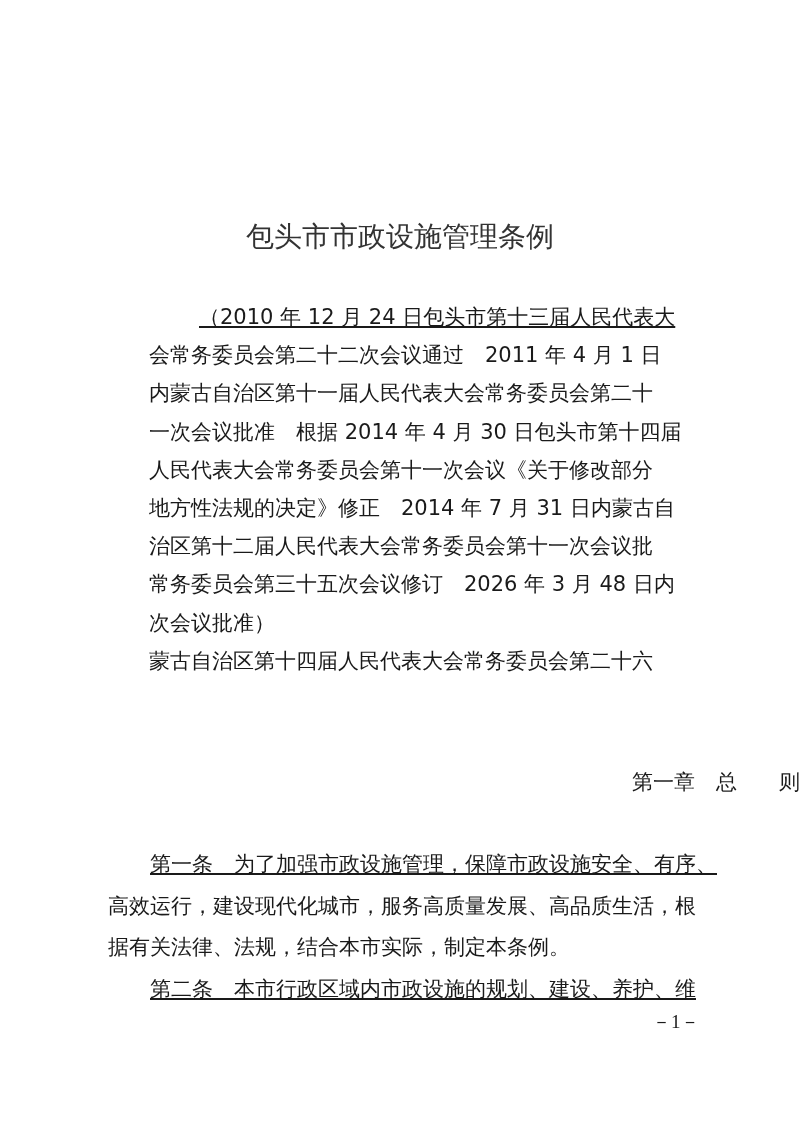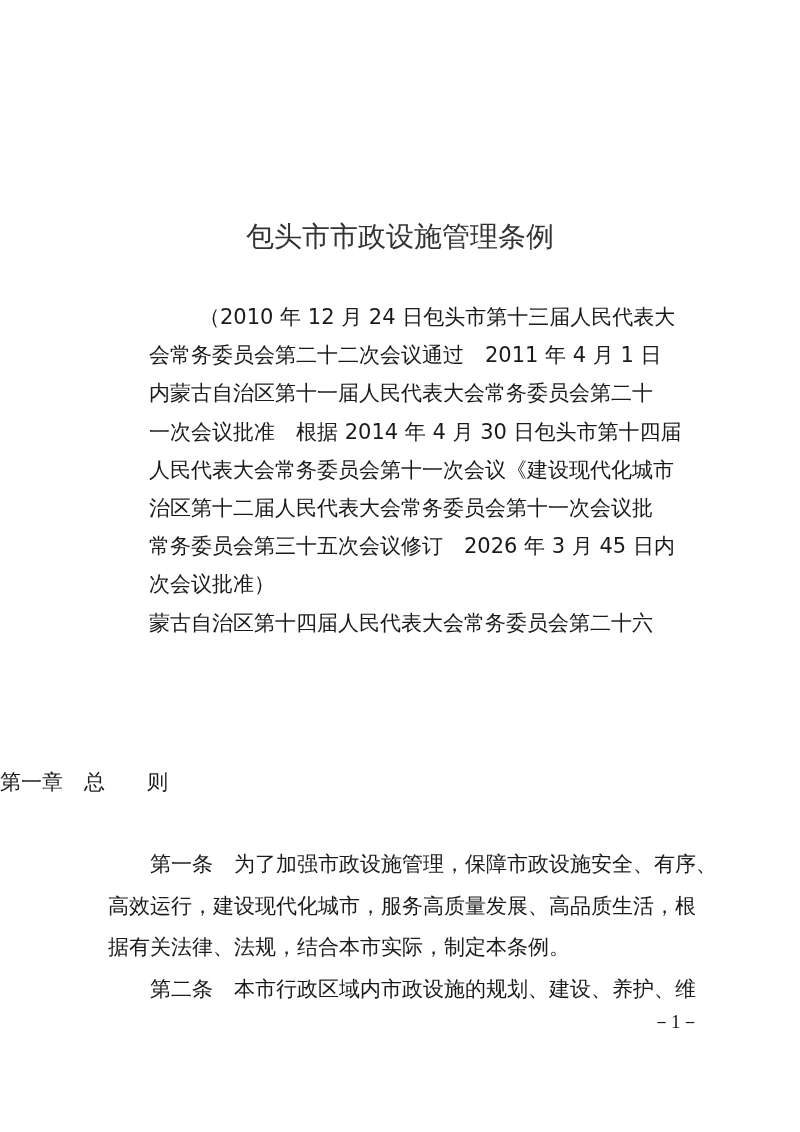--- a/index.html
+++ b/index.html
@@ -3,42 +3,43 @@
   <meta charset="utf-8">
   <style>
     html, body { margin: 0; padding: 0; background: #ffffff; }
     body { width: 800px; height: 1132px; position: relative; overflow: hidden; color: #1a1a1a; }
     .page { position: absolute; left: 0; top: 0; width: 800px; height: 1132px; background: #fff; }
     .title { position: absolute; left: 0; width: 800px; top: 218px; text-align: center;
       font-family: "DejaVu Sans", sans-serif; font-size: 28px; color: #333; letter-spacing: 0px; }
     .preamble { position: absolute; left: 149px; width: 515px; top: 298px;
       font-family: "DejaVu Sans", "Liberation Serif", sans-serif; font-size: 21px; line-height: 38.2px; color: #1a1a1a; }
     .preamble .line { white-space: nowrap; height: 38.2px; }
-    .chapter { position: absolute; left: 0; width: 800px; top: 768px; text-align: left;
+    .chapter { position: absolute; left: 0; width: 800px; top: 768px; text-align: right;
       font-family: "DejaVu Sans", sans-serif; font-size: 21px; color: #1a1a1a; white-space: pre; }
     .body-text { position: absolute; left: 108px; width: 620px; top: 844px;
       font-family: "DejaVu Sans", sans-serif; font-size: 21px; line-height: 41.5px; color: #1a1a1a; }
     .body-text .line { white-space: nowrap; height: 41.5px; }
-    .indent { padding-left: 42px; }
+    .indent { padding-left: 42px; text-decoration: underline; }
     .page-number { position: absolute; left: 652px; top: 1009px; font-family: "Liberation Serif", serif; font-size: 19px; color: #1a1a1a; white-space: pre; }
   </style>
 </head>
 <body>
 
 <div class="page">
   <div class="title">包头市市政设施管理条例</div>
 
   <div class="preamble">
     <div class="line indent" style="padding-left:50px">（2010 年 12 月 24 日包头市第十三届人民代表大</div>
     <div class="line">会常务委员会第二十二次会议通过　2011 年 4 月 1 日</div>
     <div class="line">内蒙古自治区第十一届人民代表大会常务委员会第二十</div>
     <div class="line">一次会议批准　根据 2014 年 4 月 30 日包头市第十四届</div>
-    <div class="line">人民代表大会常务委员会第十一次会议《建设现代化城市</div>
+    <div class="line">人民代表大会常务委员会第十一次会议《关于修改部分</div>
+    <div class="line">地方性法规的决定》修正　2014 年 7 月 31 日内蒙古自</div>
     <div class="line">治区第十二届人民代表大会常务委员会第十一次会议批</div>
-    <div class="line">常务委员会第三十五次会议修订　2026 年 3 月 45 日内</div>
+    <div class="line">常务委员会第三十五次会议修订　2026 年 3 月 48 日内</div>
     <div class="line">次会议批准）</div>
     <div class="line">蒙古自治区第十四届人民代表大会常务委员会第二十六</div>
   </div>
 
   <div class="chapter">第一章　总　　则</div>
 
   <div class="body-text">
     <div class="line indent">第一条　为了加强市政设施管理，保障市政设施安全、有序、</div>
     <div class="line">高效运行，建设现代化城市，服务高质量发展、高品质生活，根</div>
     <div class="line">据有关法律、法规，结合本市实际，制定本条例。</div>

